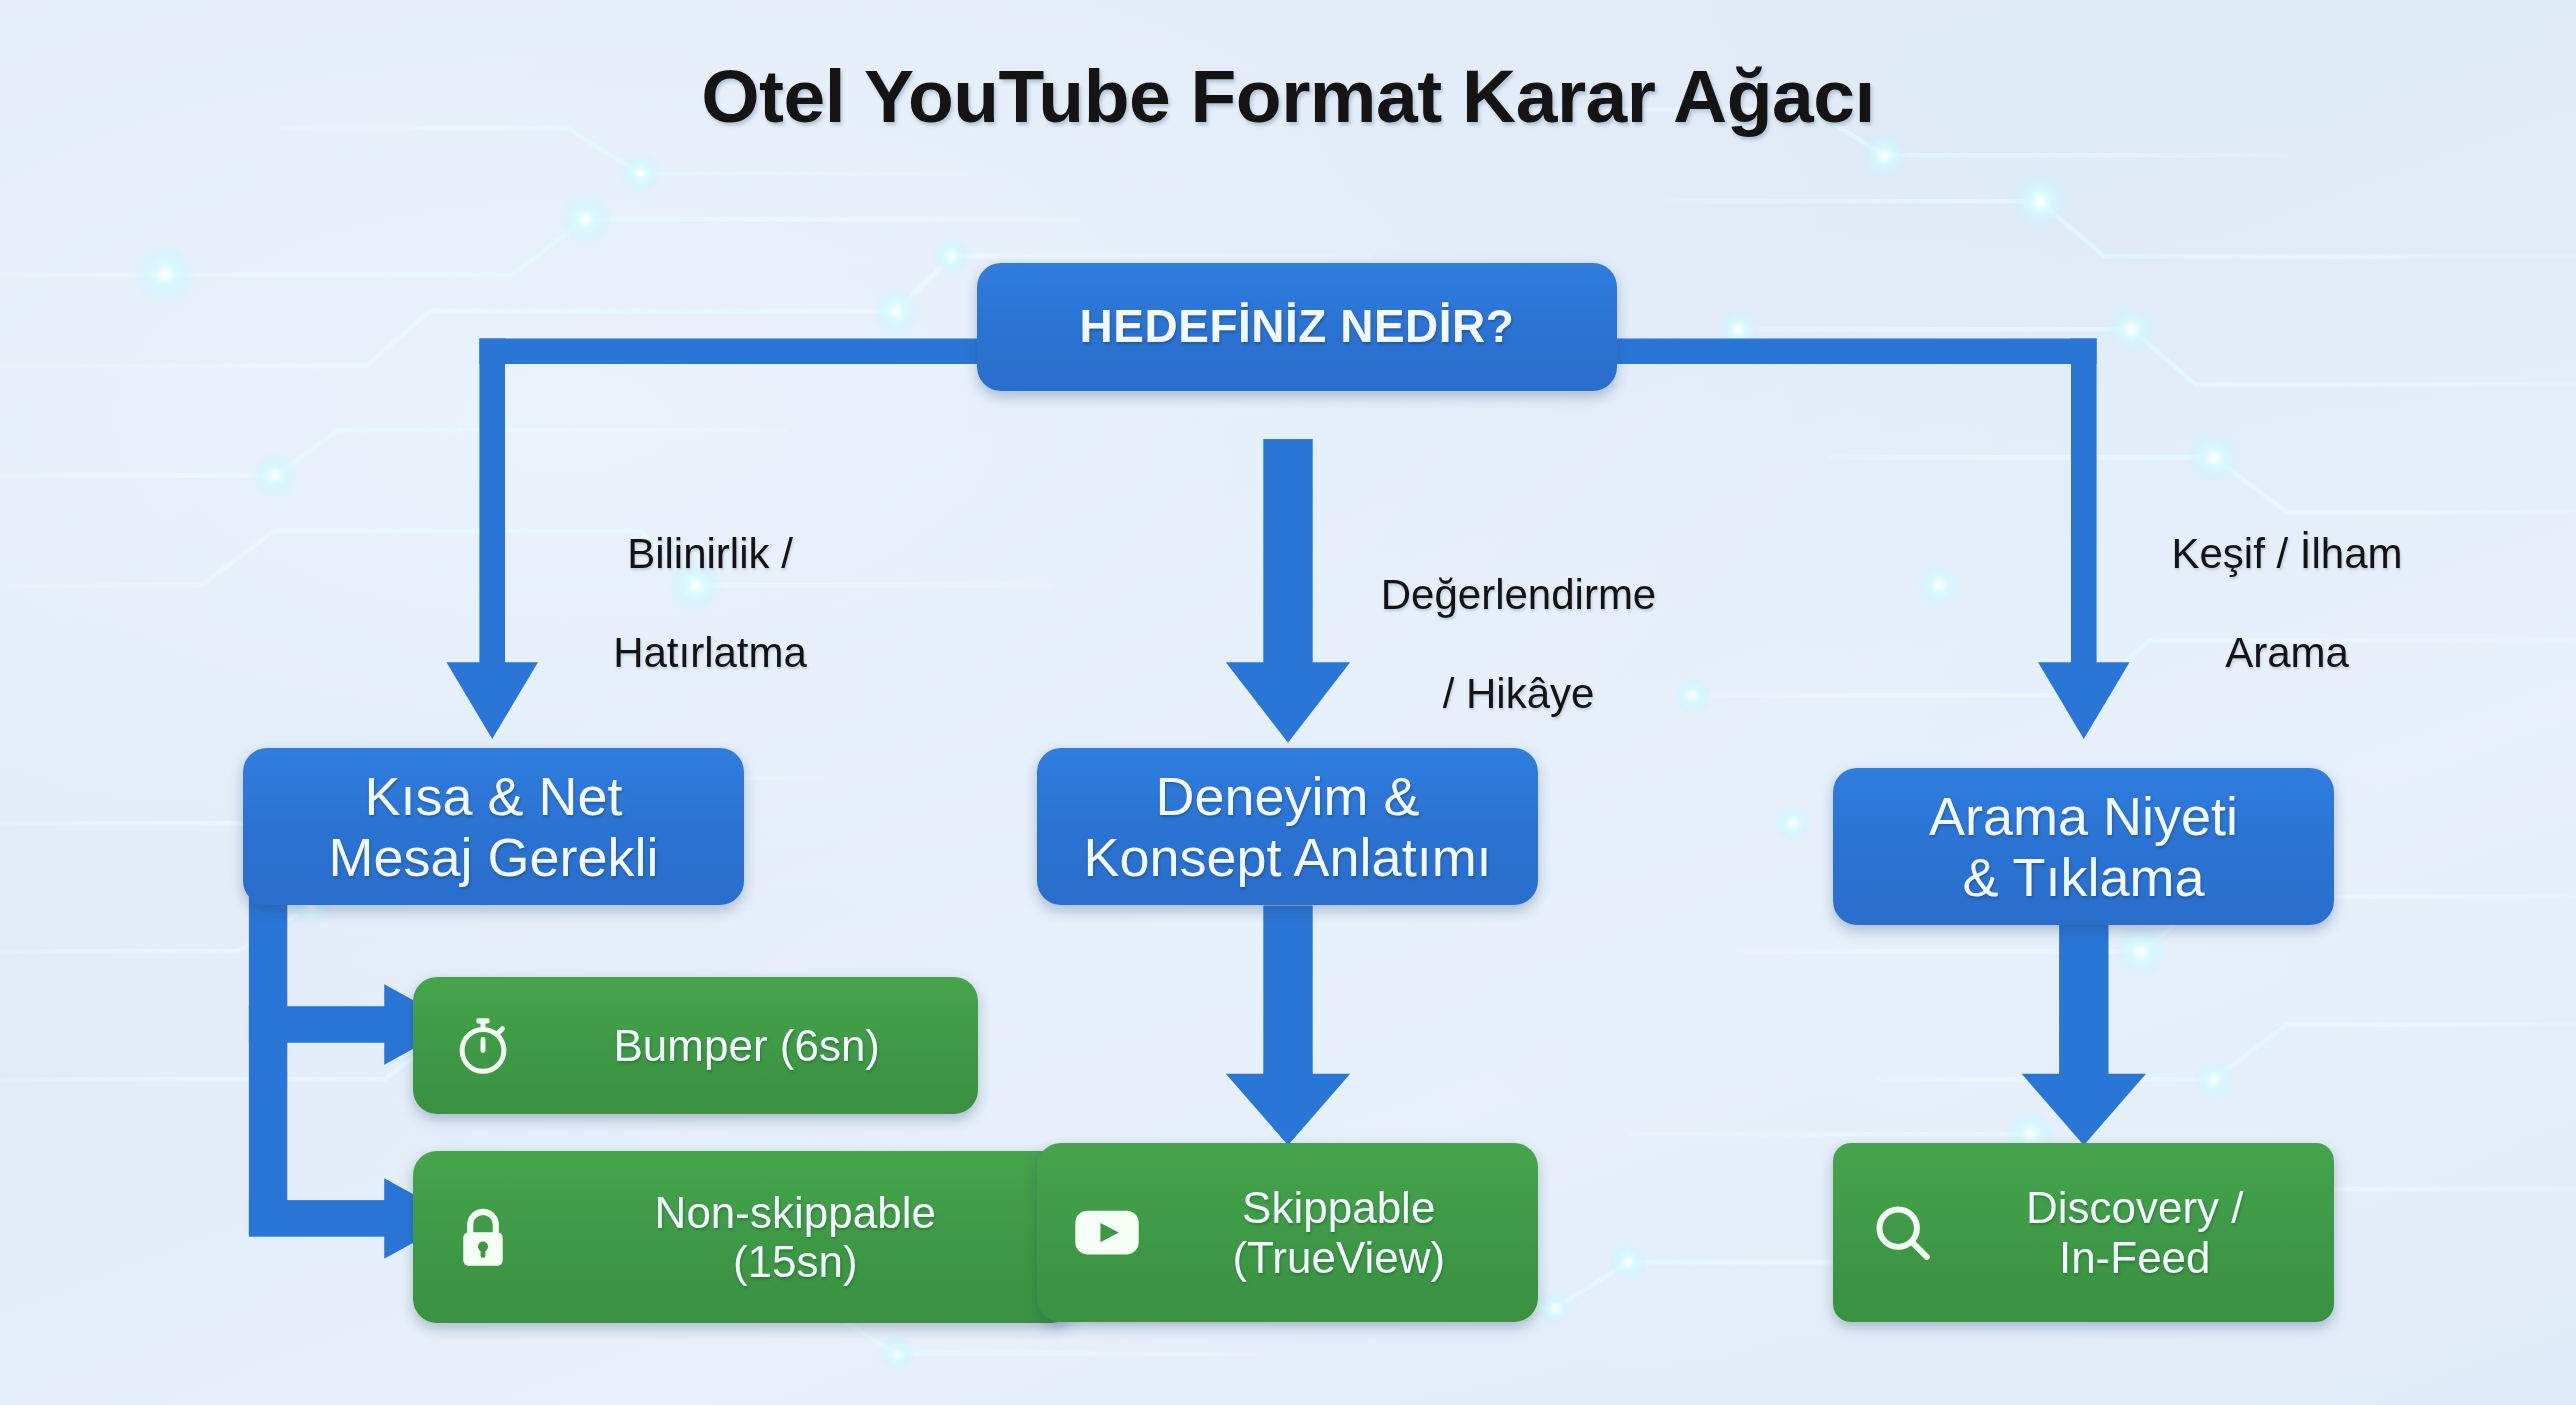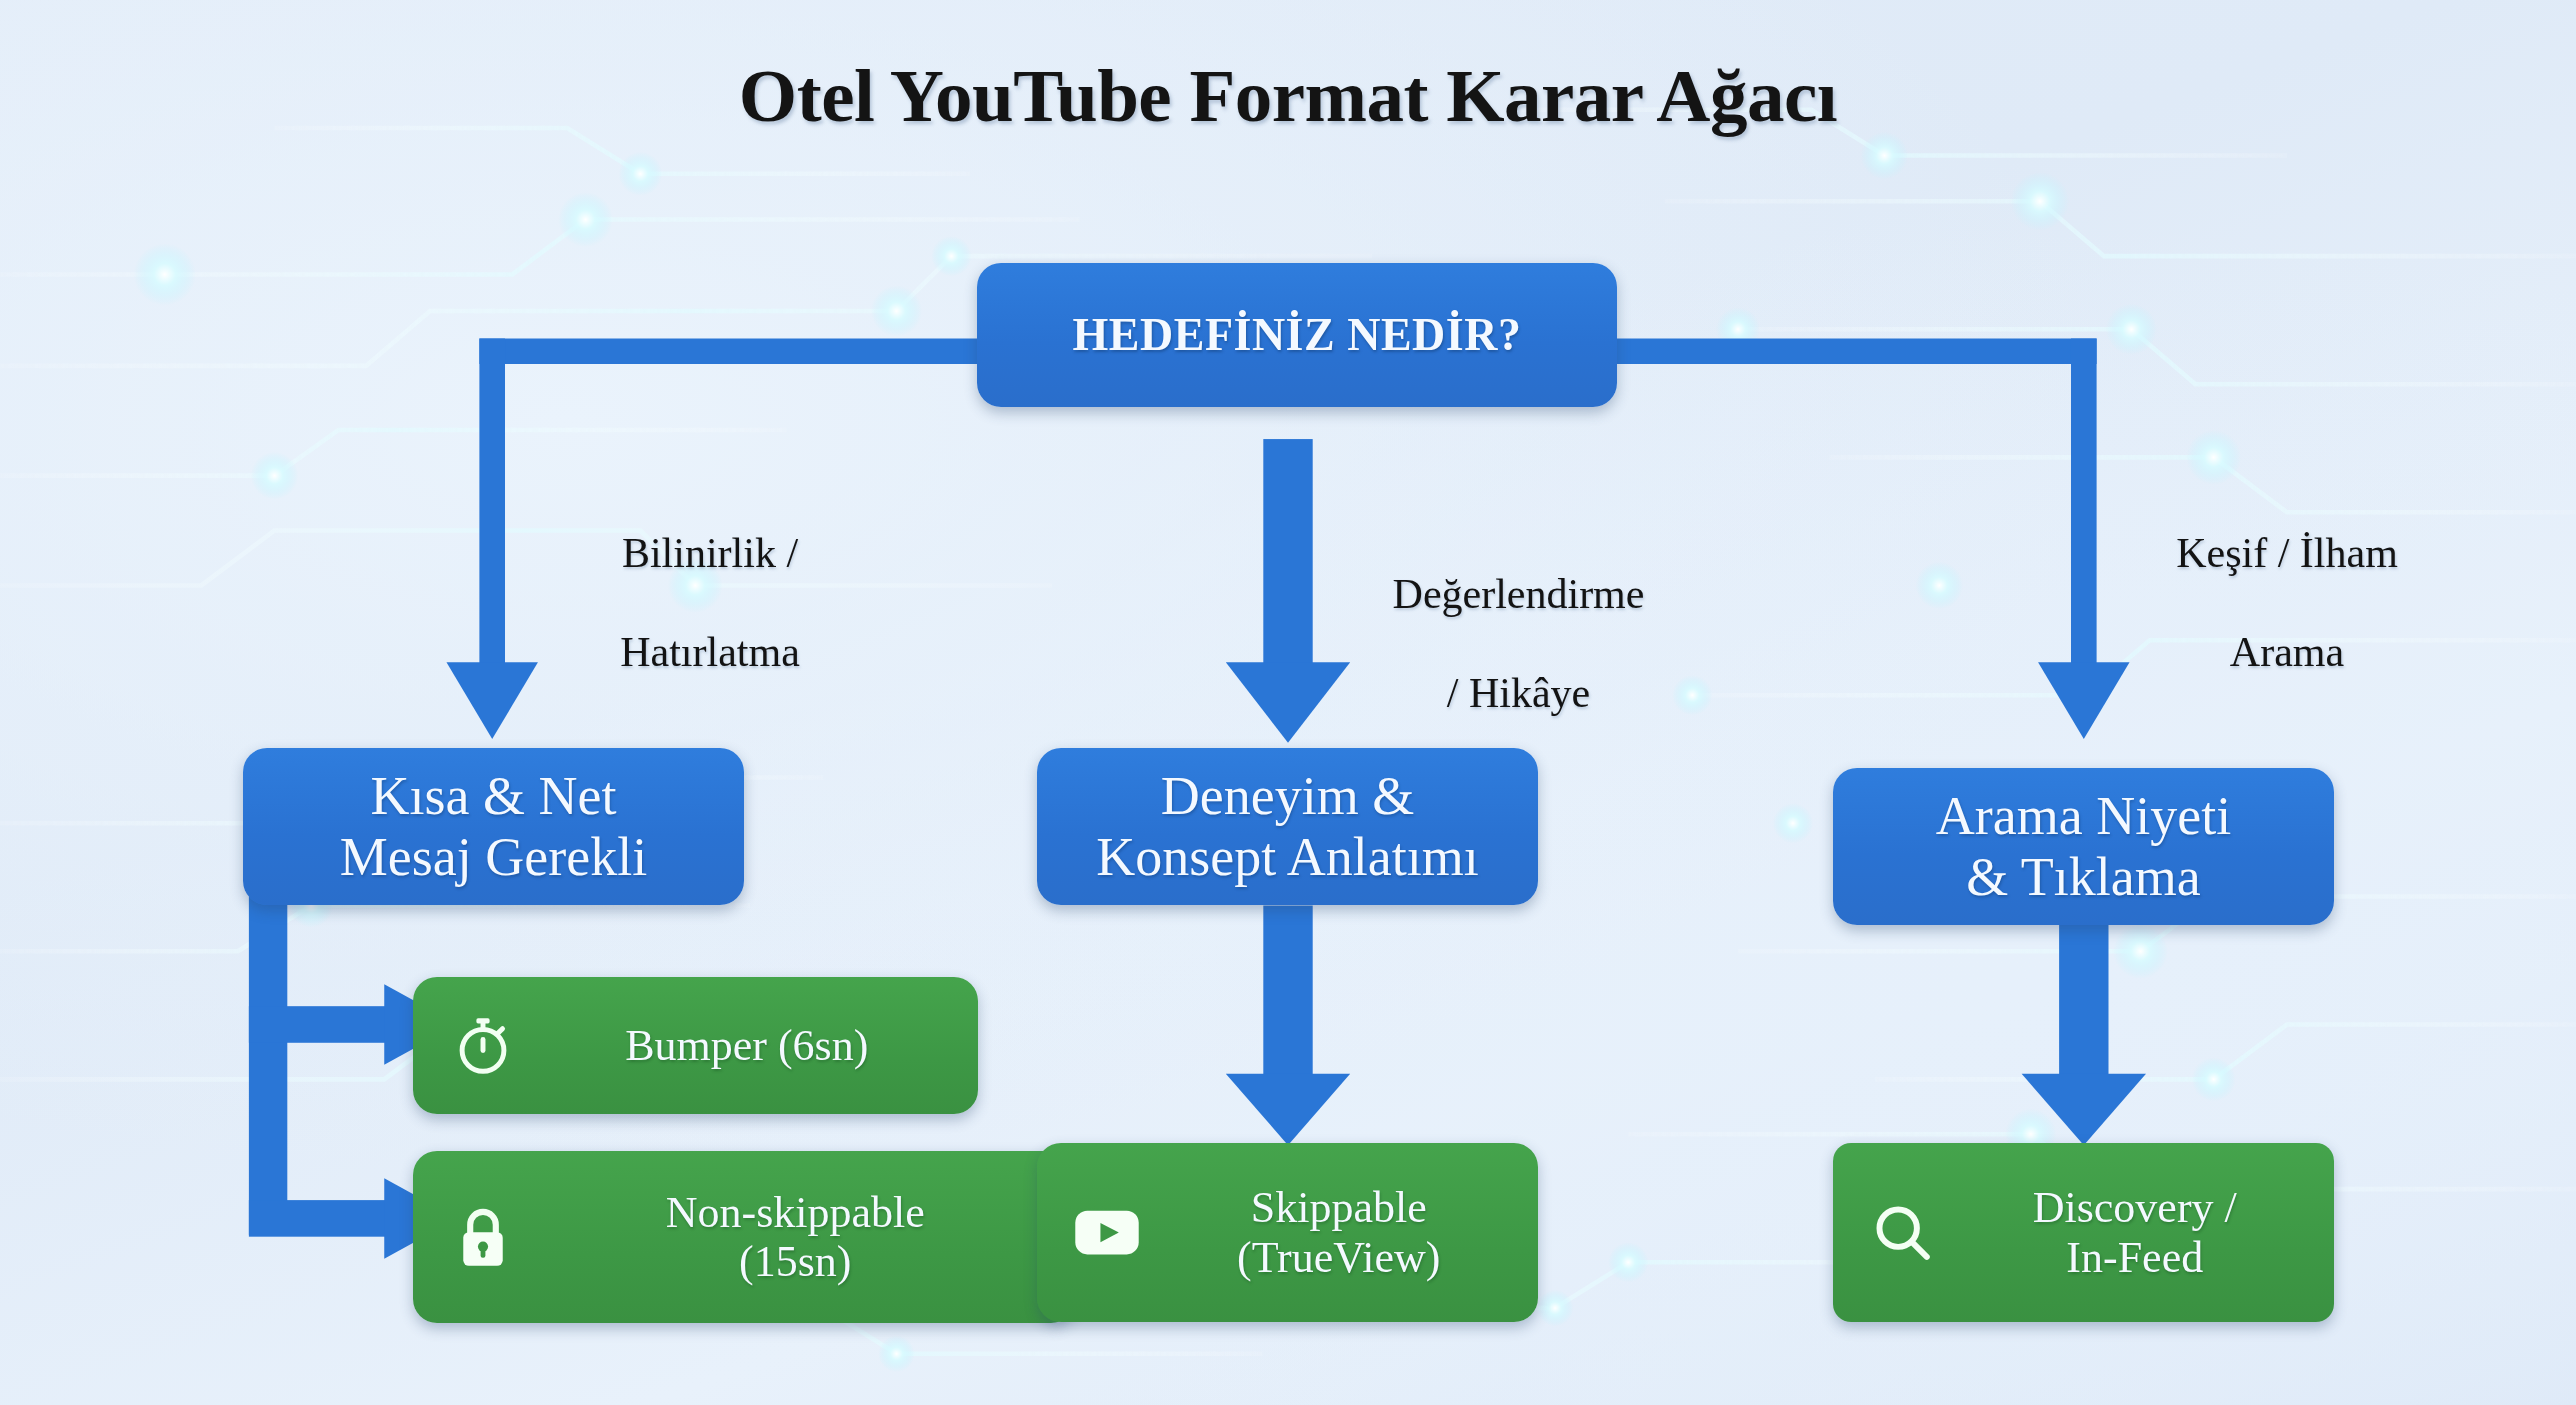--- a/index.html
+++ b/index.html
@@ -5,21 +5,21 @@
   html, body {
     margin: 0;
     padding: 0;
     background: #ffffff;
   }
   #stage {
     position: relative;
     width: 2576px;
     height: 1405px;
     overflow: hidden;
-    font-family: Liberation Serif, serif;
+    font-family: Liberation Sans, sans-serif;
     background: #c4b5fd;
   }
   
   #canvas-bg {
     position: absolute;
     left: 0; top: 0;
     width: 2576px;
     height: 1405px;
     background:
       radial-gradient(ellipse at 22% 30%, #eaf3fc 0%, rgba(234,243,252,0) 55%),
@@ -225,21 +225,21 @@
 
       <g>
         <rect x="2251" y="990" width="54" height="190"></rect>
         <polygon points="2210,1174 2346,1174 2278,1252"></polygon>
       </g>
     </g>
   </svg>
 
   <div class="title">Otel YouTube Format Karar Ağacı</div>
 
-  <div class="node blue node-root" style="left:977px; top:263px; width:640px; height:144px;">
+  <div class="node blue node-root" style="left:977px; top:263px; width:640px; height:128px;">
     <span>HEDEFİNİZ NEDİR?</span>
   </div>
 
   <div class="node blue node-mid" style="left:243px; top:748px; width:501px; height:157px;">
     <span>
       <span>Kısa &amp; Net</span><br>
       <span>Mesaj Gerekli</span>
     </span>
   </div>
 

